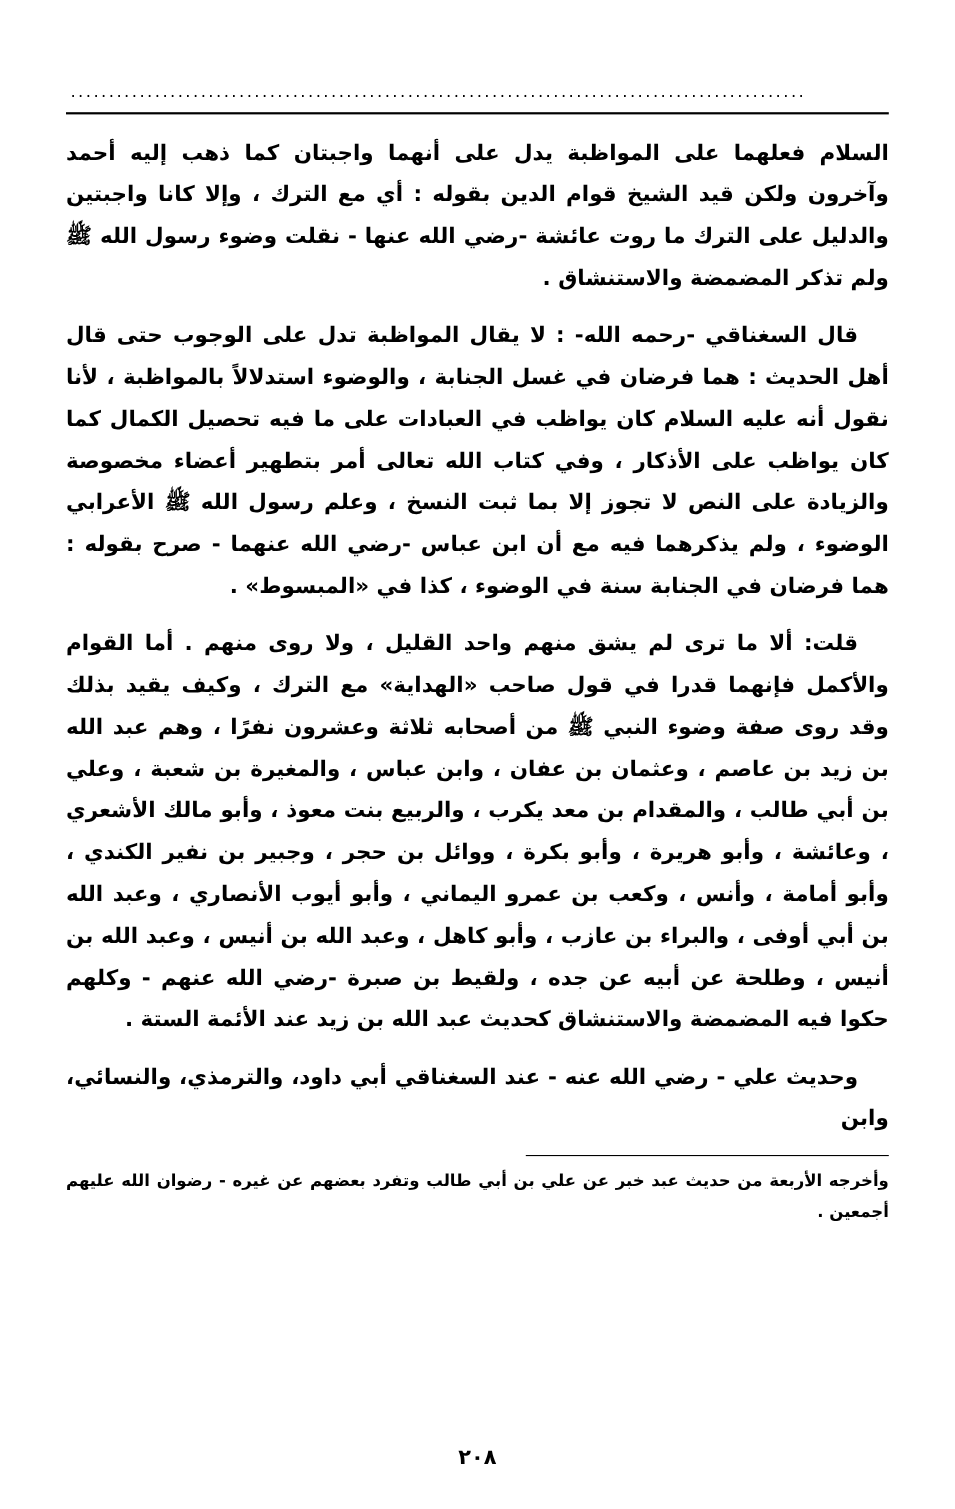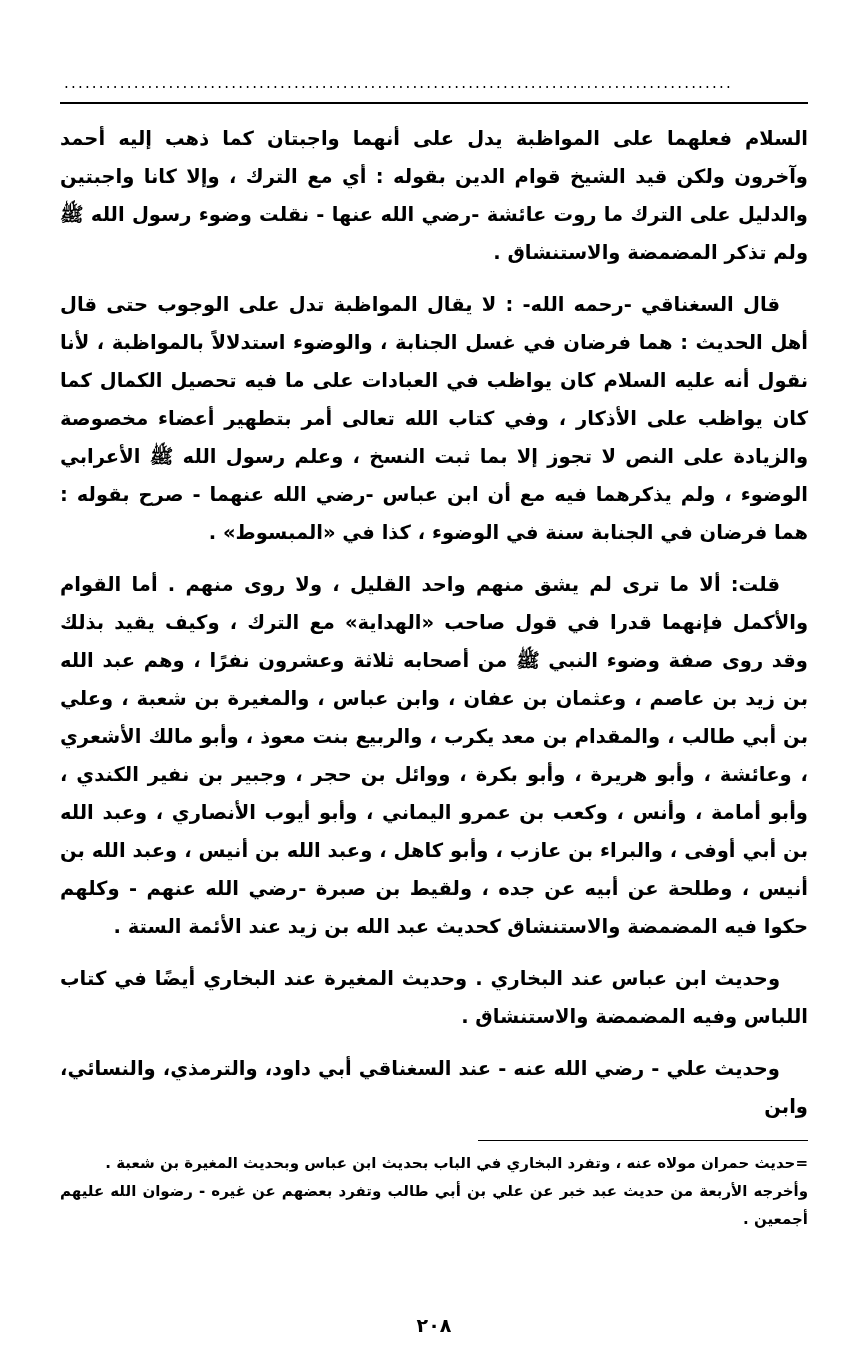--- a/index.html
+++ b/index.html
@@ -95,27 +95,25 @@
 <div class="page">
   <div class="content-area">
 
     <div class="dotted-rule">................................................................................................</div>
     <div class="top-rule"></div>
 
     <div class="body-text">
       <p class="no-indent">السلام فعلهما على المواظبة يدل على أنهما واجبتان كما ذهب إليه أحمد وآخرون ولكن قيد الشيخ قوام الدين بقوله : أي مع الترك ، وإلا كانا واجبتين والدليل على الترك ما روت عائشة -رضي الله عنها - نقلت وضوء رسول الله ﷺ ولم تذكر المضمضة والاستنشاق .</p>
       <p>قال السغناقي -رحمه الله- : لا يقال المواظبة تدل على الوجوب حتى قال أهل الحديث : هما فرضان في غسل الجنابة ، والوضوء استدلالاً بالمواظبة ، لأنا نقول أنه عليه السلام كان يواظب في العبادات على ما فيه تحصيل الكمال كما كان يواظب على الأذكار ، وفي كتاب الله تعالى أمر بتطهير أعضاء مخصوصة والزيادة على النص لا تجوز إلا بما ثبت النسخ ، وعلم رسول الله ﷺ الأعرابي الوضوء ، ولم يذكرهما فيه مع أن ابن عباس -رضي الله عنهما - صرح بقوله : هما فرضان في الجنابة سنة في الوضوء ، كذا في «المبسوط» .</p>
       <p>قلت: ألا ما ترى لم يشق منهم واحد القليل ، ولا روى منهم . أما القوام والأكمل فإنهما قدرا في قول صاحب «الهداية» مع الترك ، وكيف يقيد بذلك وقد روى صفة وضوء النبي ﷺ من أصحابه ثلاثة وعشرون نفرًا ، وهم عبد الله بن زيد بن عاصم ، وعثمان بن عفان ، وابن عباس ، والمغيرة بن شعبة ، وعلي بن أبي طالب ، والمقدام بن معد يكرب ، والربيع بنت معوذ ، وأبو مالك الأشعري ، وعائشة ، وأبو هريرة ، وأبو بكرة ، ووائل بن حجر ، وجبير بن نفير الكندي ، وأبو أمامة ، وأنس ، وكعب بن عمرو اليماني ، وأبو أيوب الأنصاري ، وعبد الله بن أبي أوفى ، والبراء بن عازب ، وأبو كاهل ، وعبد الله بن أنيس ، وعبد الله بن أنيس ، وطلحة عن أبيه عن جده ، ولقيط بن صبرة -رضي الله عنهم - وكلهم حكوا فيه المضمضة والاستنشاق كحديث عبد الله بن زيد عند الأئمة الستة .</p>
-      <p>وحديث ابن عباس عند البخاري . وحديث المغيرة عند البخاري أيضًا في كتاب اللباس وفيه المضمضة والاستنشاق .</p>
       <p>وحديث علي - رضي الله عنه - عند السغناقي أبي داود، والترمذي، والنسائي، وابن</p>
     </div>
 
     <div class="footnote-sep"></div>
 
     <div class="footnotes">
-      <p>=حديث حمران مولاه عنه ، وتفرد البخاري في الباب بحديث ابن عباس وبحديث المغيرة بن شعبة .</p>
       <p>وأخرجه الأربعة من حديث عبد خبر عن علي بن أبي طالب وتفرد بعضهم عن غيره - رضوان الله عليهم أجمعين .</p>
     </div>
 
   </div>
 </div>
 
 <div class="page-number">٢٠٨</div>
 
 </body></html>

